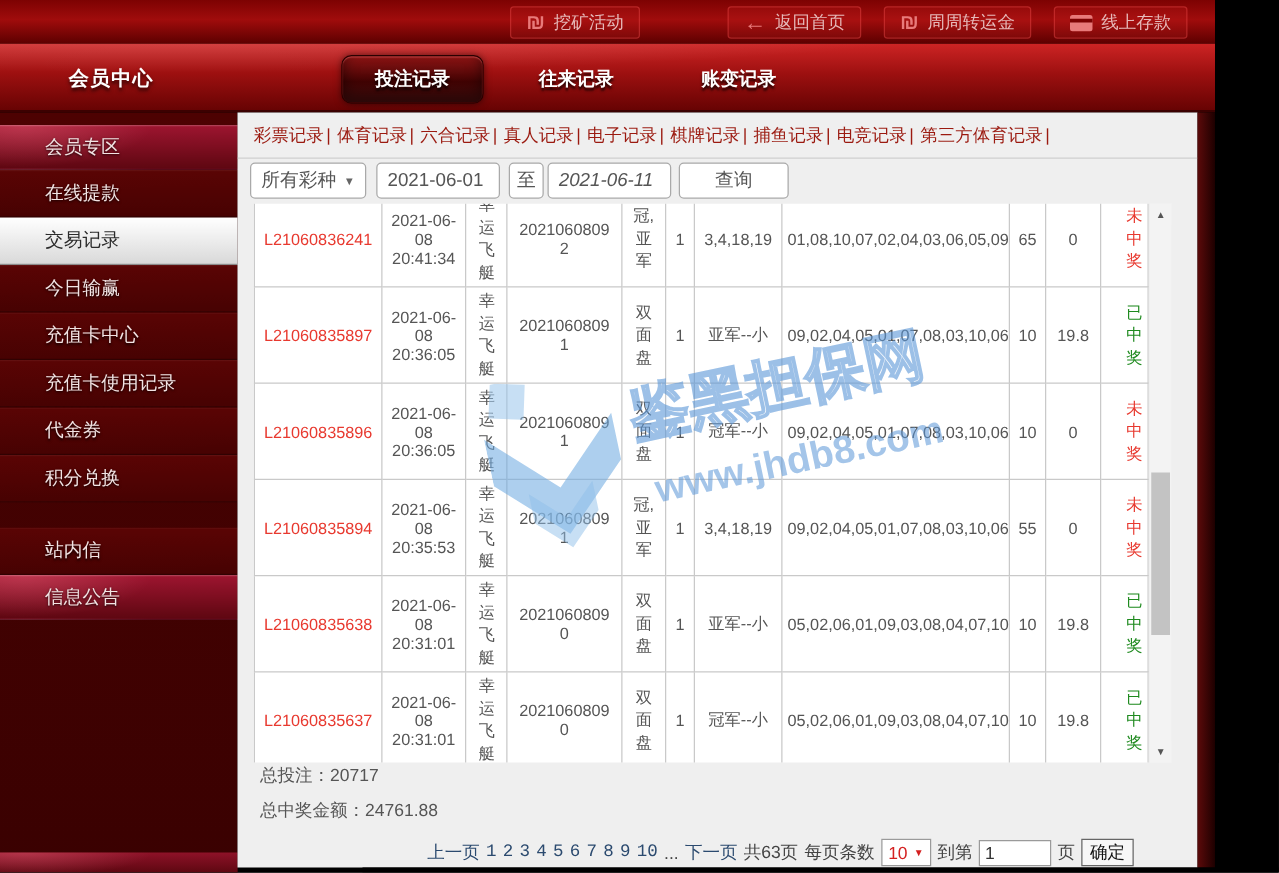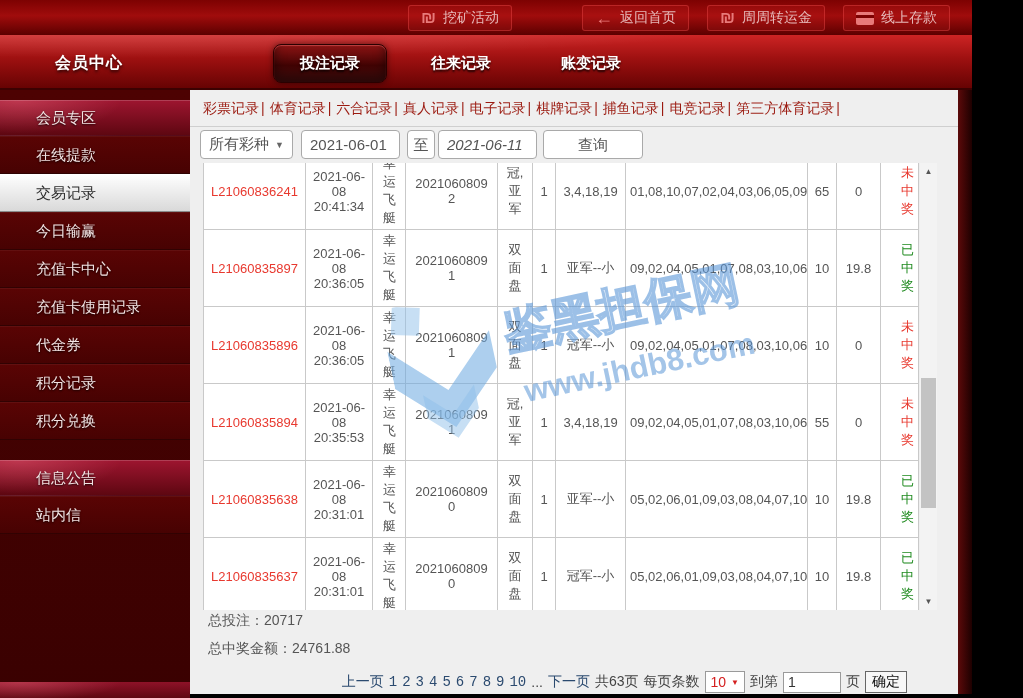--- a/index.html
+++ b/index.html
@@ -69,21 +69,21 @@
   .filters { position:absolute; left:0; top:40px; width:768px; height:30px; }
   .ctl { position:absolute; height:29px; background:#fff; border:1px solid #a9a9a9;
          border-radius:4px; font-size:15px; color:#555; }
   .lottery-select { left:10px; width:93px; display:flex; align-items:center;
          padding:0 8px; justify-content:space-between; cursor:pointer; }
   .lottery-select .caret { font-size:9px; color:#666; }
   .date-input { padding:0 8px; font-family:"Liberation Sans", sans-serif; }
   .date-from { left:111px; width:99px; }
   .btn-to { left:217px; width:28px; text-align:center; line-height:27px; cursor:pointer; }
   .date-to { left:248px; width:99px;font-style:italic; }
-  .btn-search { left:353px; width:100px; text-align:center; line-height:27px; cursor:pointer; }
+  .btn-search { left:353px; width:88px; text-align:center; line-height:27px; cursor:pointer; }
 
   
   .table-clip { position:absolute; left:13px; top:73px; width:716px; height:447px;
      overflow:hidden; background:#fff; }
   table { border-collapse:collapse; table-layout:fixed; width:715px; margin-top:-11px;
      background:#fff; }
   td { border:1px solid #c9c9c9; text-align:center; vertical-align:middle; color:#555;
        font-size:13px; height:76px; padding:2px 6px; word-break:break-word; }
   .td-order { color:#e8392f; }
   .td-lottery { padding:2px 10px; }
@@ -156,25 +156,24 @@
 
   <div class="sidebar" id="sidebar">
     <div class="side-bottom-strip"></div>
   <div class="side-item header">会员专区</div>
       <div class="side-item">在线提款</div>
       <div class="side-item active">交易记录</div>
       <div class="side-item">今日输赢</div>
       <div class="side-item">充值卡中心</div>
       <div class="side-item">充值卡使用记录</div>
       <div class="side-item">代金券</div>
-      <div class="side-item">积分记录</div>
       <div class="side-item">积分兑换</div>
       <div class="side-gap"></div>
+      <div class="side-item">站内信</div>
       <div class="side-item header">信息公告</div>
-      <div class="side-item">站内信</div>
     </div>
 
   <div class="content">
     <div class="subnav" id="subnav"><a>彩票记录</a><span class="sep">|</span><a>体育记录</a><span class="sep">|</span><a>六合记录</a><span class="sep">|</span><a>真人记录</a><span class="sep">|</span><a>电子记录</a><span class="sep">|</span><a>棋牌记录</a><span class="sep">|</span><a>捕鱼记录</a><span class="sep">|</span><a>电竞记录</a><span class="sep">|</span><a>第三方体育记录</a><span class="sep">|</span></div>
 
     <div class="filters">
       <div class="ctl lottery-select">
         <span>所有彩种</span>
         <span class="caret">▼</span>
       </div>

